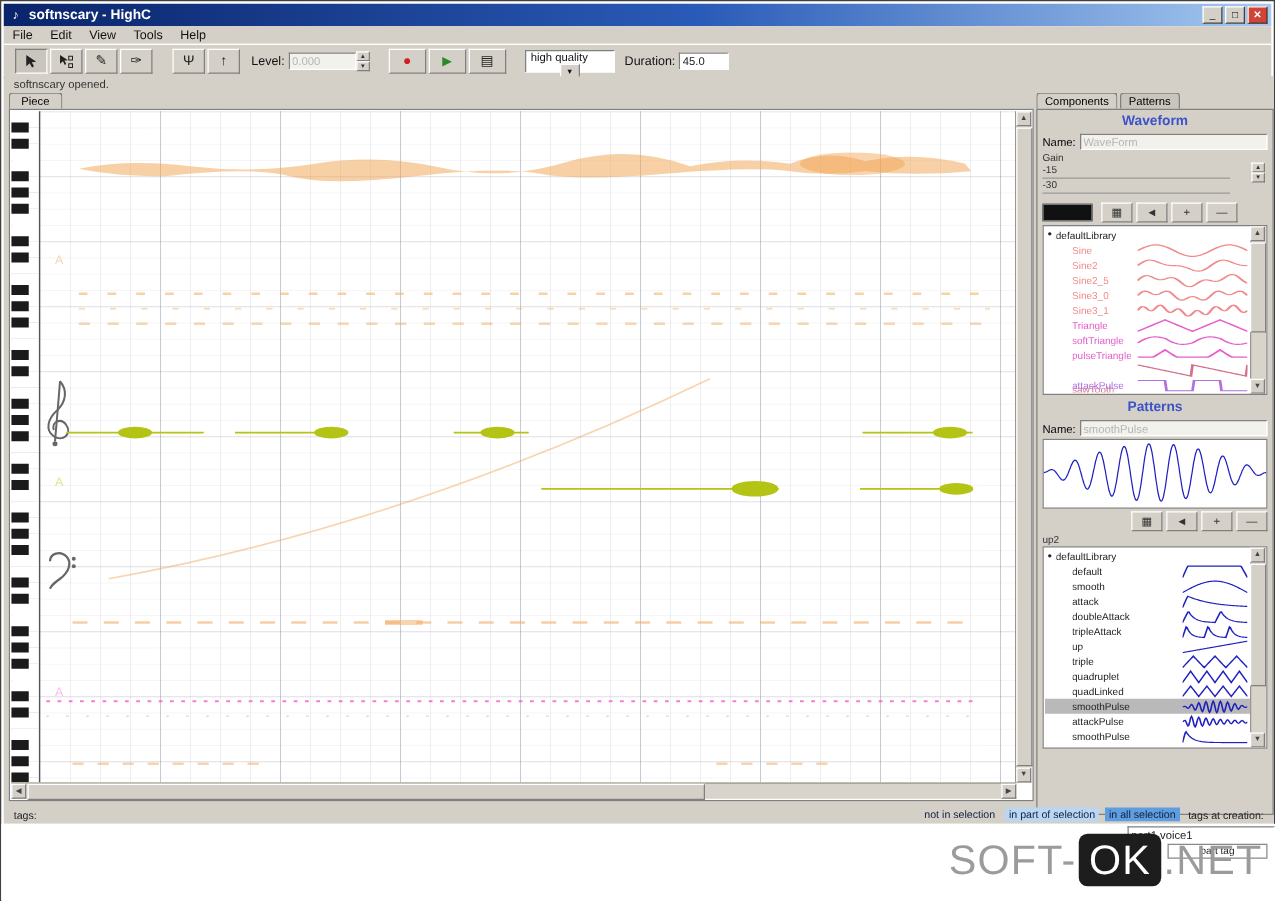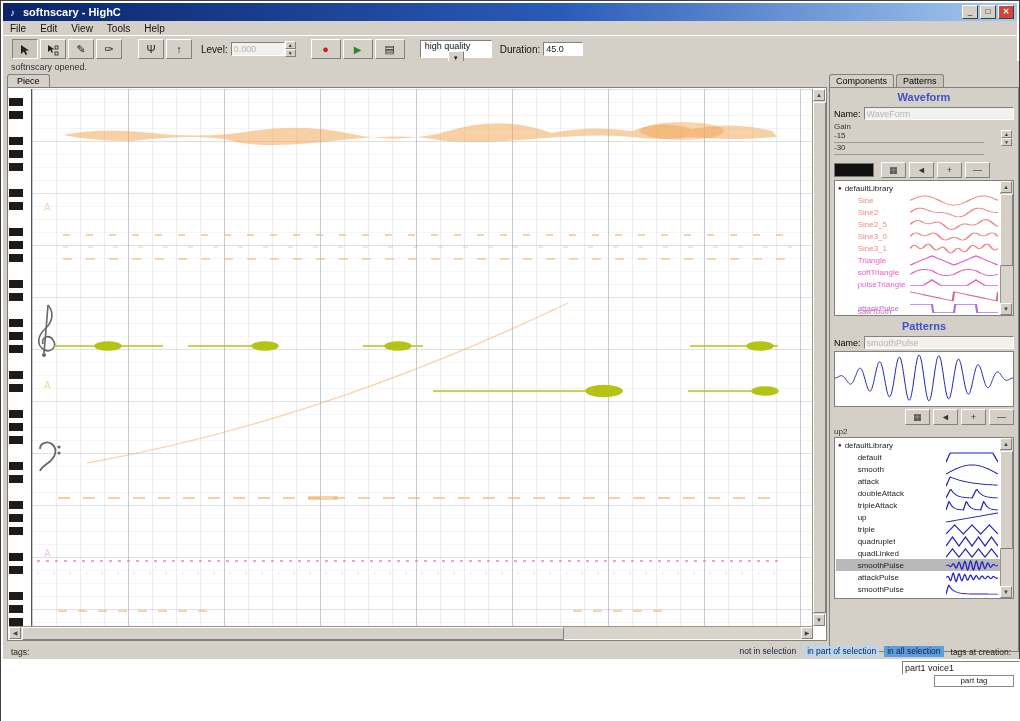--- a/index.html
+++ b/index.html
@@ -589,14 +589,19 @@
         </span>
       <span class="creation-label">tags at creation:</span>
     </div>
   </div>
 
   <div class="bottom-fields">
     <input class="field part-field" value="part1 voice1" style="">
     <button class="voice-btn">part tag</button>
   </div>
 
+  <div class="watermark">
+    <span>SOFT-</span>
+    <span class="wm-ok">OK</span>
+    <span>.NET</span>
+  </div>
 
 </div>
 
 </body></html>

